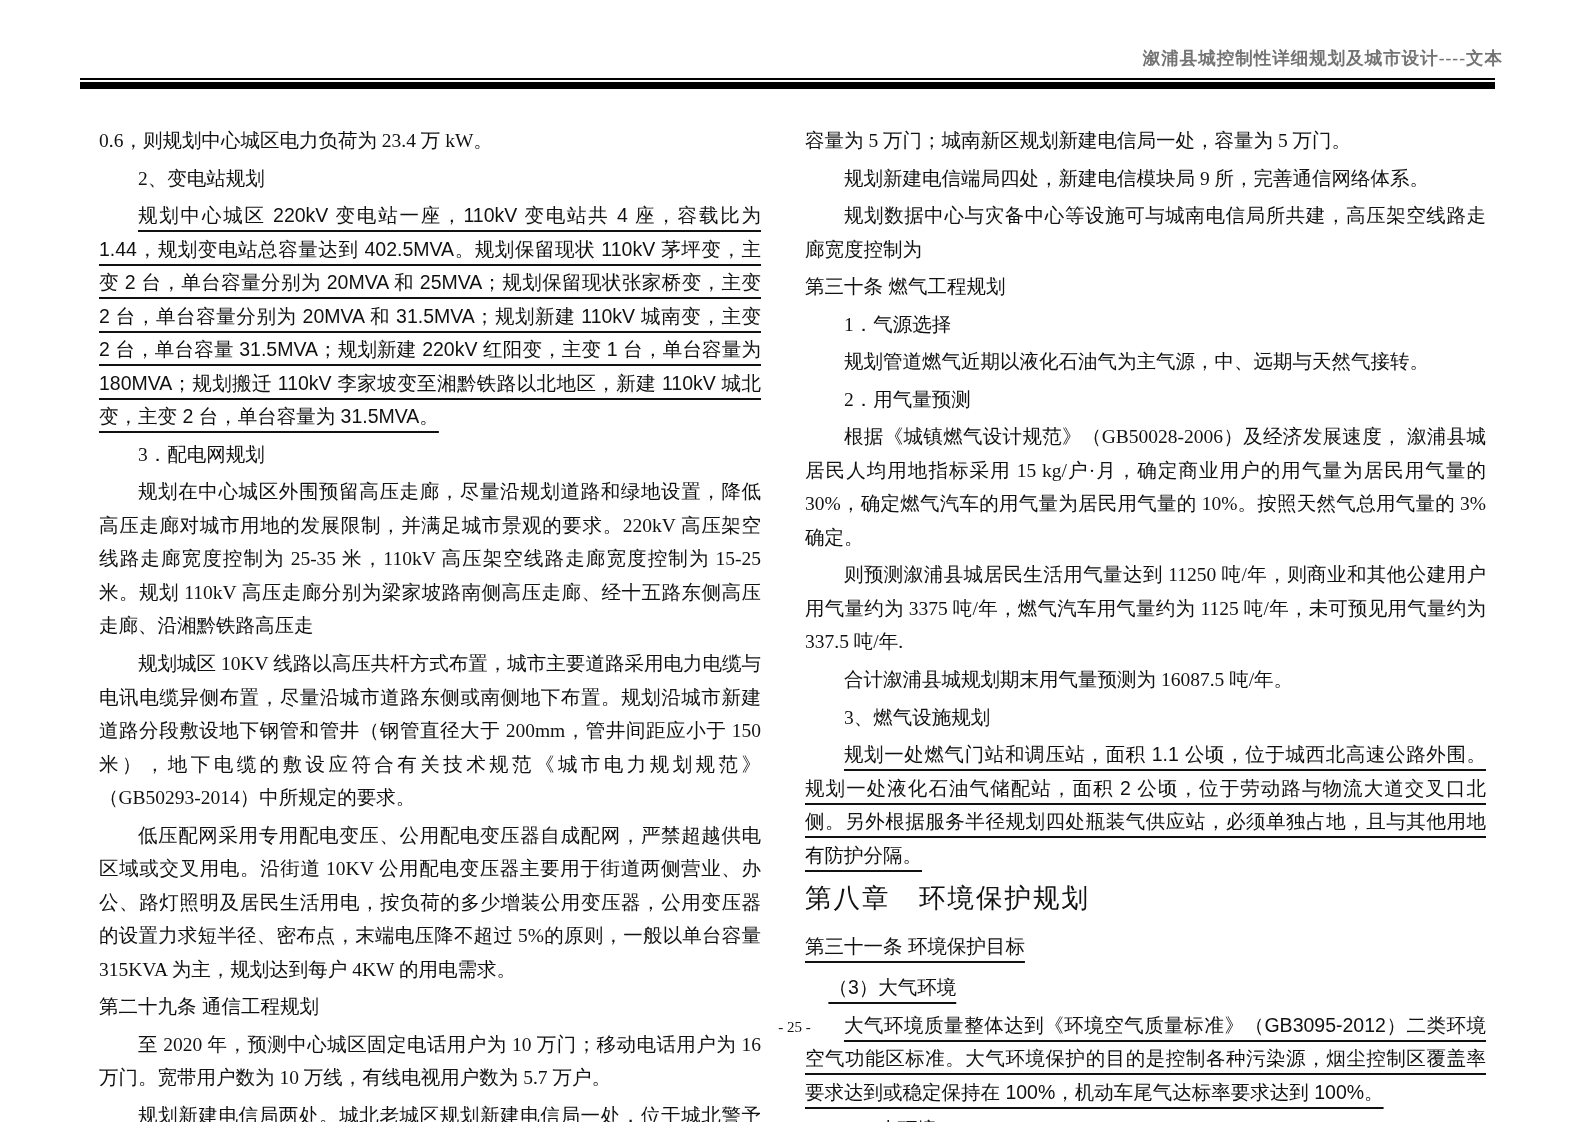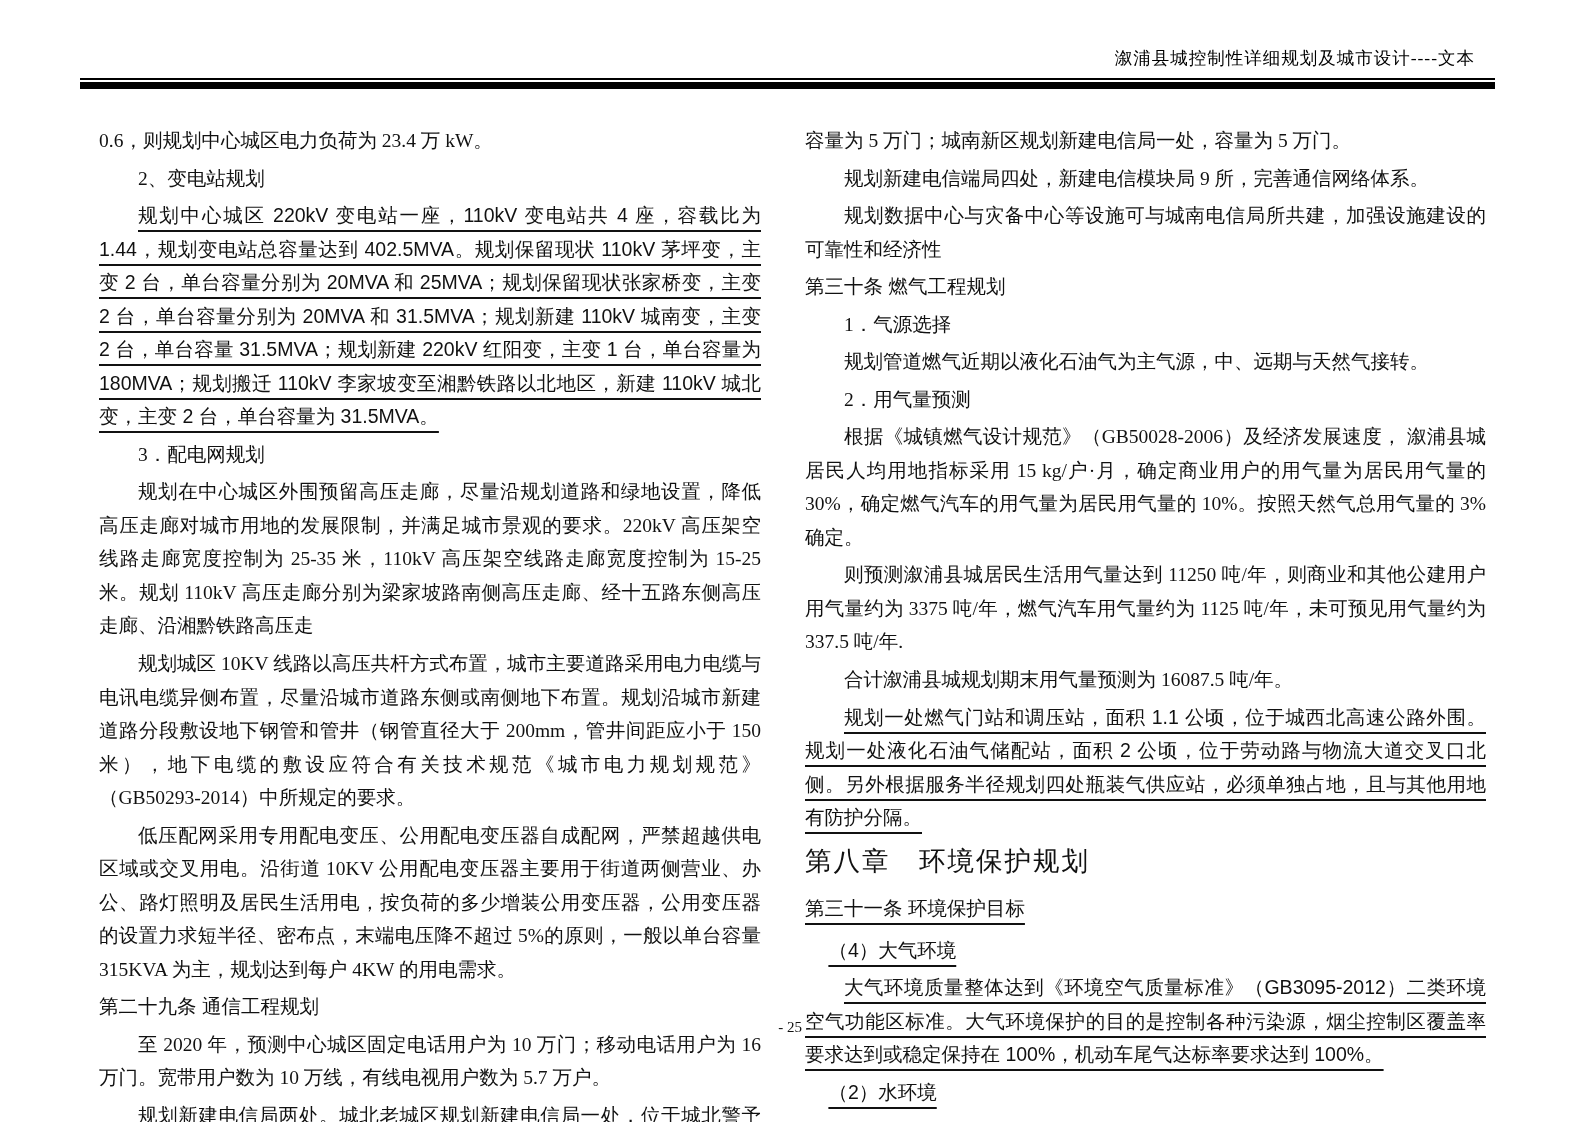--- a/index.html
+++ b/index.html
@@ -10,25 +10,26 @@
     background: #ffffff;
     color: #111111;
     font-family: "Liberation Serif", "DejaVu Serif", serif;
     overflow: hidden;
     box-sizing: border-box;
   }
   
   .header-title {
     position: absolute;
     top: 46px;
-    right: 112px;
+    right: 84px;
     font-size: 17.5px;
     letter-spacing: 1px;
-    color: #000000;
+    color: #737373;
     white-space: nowrap;
+    font-weight: bold;
   }
   .header-rule {
     position: absolute;
     top: 78px;
     left: 80px;
     right: 92px;
   }
   .header-rule .rule-thin  { height: 2px; background: #000; }
   .header-rule .rule-gap   { height: 2px; background: transparent; }
   .header-rule .rule-thick { height: 7px; background: #000; }
@@ -142,32 +143,33 @@
       <p class="p">规划城区 10KV 线路以高压共杆方式布置，城市主要道路采用电力电缆与电讯电缆异侧布置，尽量沿城市道路东侧或南侧地下布置。规划沿城市新建道路分段敷设地下钢管和管井（钢管直径大于 200mm，管井间距应小于 150 米），地下电缆的敷设应符合有关技术规范《城市电力规划规范》（GB50293-2014）中所规定的要求。</p>
       <p class="p">低压配网采用专用配电变压、公用配电变压器自成配网，严禁超越供电区域或交叉用电。沿街道 10KV 公用配电变压器主要用于街道两侧营业、办公、路灯照明及居民生活用电，按负荷的多少增装公用变压器，公用变压器的设置力求短半径、密布点，末端电压降不超过 5%的原则，一般以单台容量 315KVA 为主，规划达到每户 4KW 的用电需求。</p>
       <h3 class="h">第二十九条 通信工程规划</h3>
       <p class="p">至 2020 年，预测中心城区固定电话用户为 10 万门；移动电话用户为 16 万门。宽带用户数为 10 万线，有线电视用户数为 5.7 万户。</p>
       <p class="p">规划新建电信局两处。城北老城区规划新建电信局一处，位于城北警予东路与朝阳路交叉口，</p>
     </section>
 
     <section class="col col-right">
       <p class="p0">容量为 5 万门；城南新区规划新建电信局一处，容量为 5 万门。</p>
       <p class="p">规划新建电信端局四处，新建电信模块局 9 所，完善通信网络体系。</p>
-      <p class="p">规划数据中心与灾备中心等设施可与城南电信局所共建，加强设施建设的可靠性和经济性</p>
+      <p class="p">规划数据中心与灾备中心等设施可与城南电信局所共建，高压架空线路走廊宽度控制为</p>
       <h3 class="h">第三十条 燃气工程规划</h3>
       <p class="p">1．气源选择</p>
       <p class="p">规划管道燃气近期以液化石油气为主气源，中、远期与天然气接转。</p>
       <p class="p">2．用气量预测</p>
       <p class="p">根据《城镇燃气设计规范》（GB50028-2006）及经济发展速度， 溆浦县城居民人均用地指标采用 15 kg/户·月，确定商业用户的用气量为居民用气量的 30%，确定燃气汽车的用气量为居民用气量的 10%。按照天然气总用气量的 3%确定。</p>
       <p class="p">则预测溆浦县城居民生活用气量达到 11250 吨/年，则商业和其他公建用户用气量约为 3375 吨/年，燃气汽车用气量约为 1125 吨/年，未可预见用气量约为 337.5 吨/年.</p>
       <p class="p">合计溆浦县城规划期末用气量预测为 16087.5 吨/年。</p>
+      <p class="p">3、燃气设施规划</p>
       <p class="pbu">规划一处燃气门站和调压站，面积 1.1 公顷，位于城西北高速公路外围。规划一处液化石油气储配站，面积 2 公顷，位于劳动路与物流大道交叉口北侧。另外根据服务半径规划四处瓶装气供应站，必须单独占地，且与其他用地有防护分隔。</p>
       <h2 class="chapter">第八章　环境保护规划</h2>
       <div><h3 class="hu">第三十一条 环境保护目标</h3></div>
-      <h4 class="su">（4）大气环境</h4>
+      <h4 class="su">（3）大气环境</h4>
       <p class="pbu">大气环境质量整体达到《环境空气质量标准》（GB3095-2012）二类环境空气功能区标准。大气环境保护的目的是控制各种污染源，烟尘控制区覆盖率要求达到或稳定保持在 100%，机动车尾气达标率要求达到 100%。</p>
       <h4 class="su">（2）水环境</h4>
     </section>
 
   </main>
 
   <div class="page-number">- 25 -</div>
 
 </div>
 

